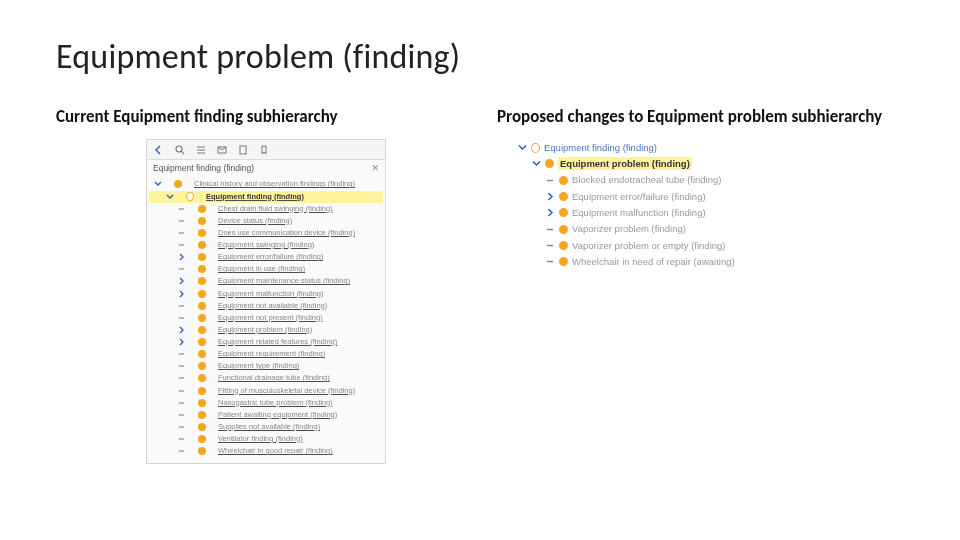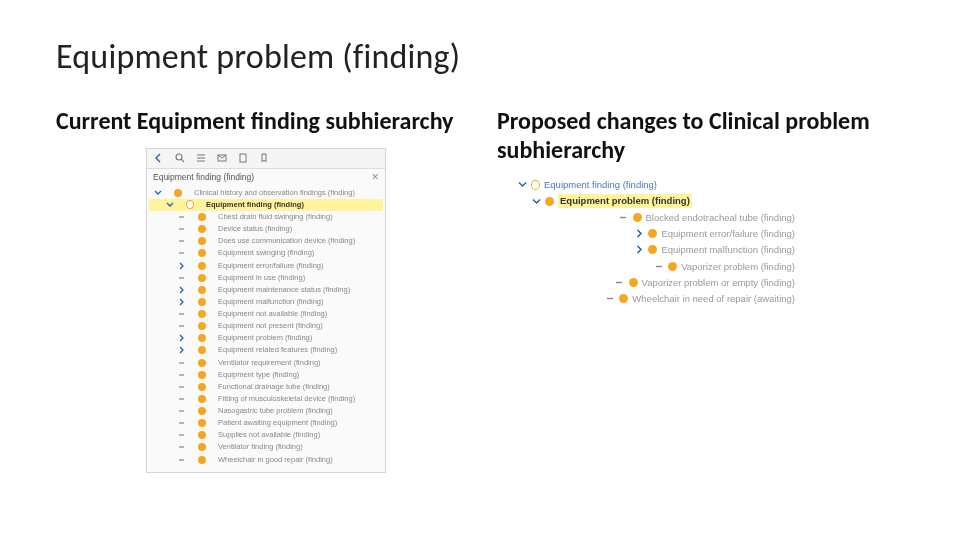--- a/index.html
+++ b/index.html
@@ -1,50 +1,50 @@
 <!DOCTYPE html>
 <html><head>
 <meta charset="utf-8">
 <style>
   * { box-sizing: border-box; margin: 0; padding: 0; }
   html, body { width: 960px; height: 540px; background: #fff; font-family: "Segoe UI", Calibri, Arial, sans-serif; color: #222; }
   .slide { width: 960px; height: 540px; position: relative; padding: 36px 56px 24px 56px; }
   .title { font-size: 34px; font-weight: 400; letter-spacing: 0.2px; color: #222; margin-bottom: 30px; }
   .cols { display: flex; gap: 34px; }
   .col { flex: 1; }
-  .col-title { font-size: 24px; font-weight: 600; color: #111; margin-bottom: 12px; line-height: 1.2; }
+  .col-title { font-size: 17px; font-weight: 600; color: #111; margin-bottom: 12px; line-height: 1.2; }
   
   .browser-left {
     width: 240px; margin-left: 90px;
     border: 1px solid #d5d5d5; background: #fafafa;
     font-family: Arial, sans-serif; color: #4a4a4a;
     font-size: 8px;
   }
   .toolbar { height: 20px; border-bottom: 1px solid #dcdcdc; display:flex; align-items:center; padding: 0 6px; gap:10px; background:#f5f5f5; }
   .toolbar .tb-icon { width:11px; height:11px; display:inline-flex; align-items:center; justify-content:center; color:#6a6a6a; }
   .panel-header { display:flex; align-items:center; justify-content:space-between; padding:3px 6px; font-size:8.5px; color:#555; }
   .panel-header .close { color:#888; font-size:9px; }
   .tree { padding: 2px 2px 6px 2px; }
-  .node { display:flex; align-items:center; gap:12px; padding:1px 2px; line-height:1.35; white-space:nowrap; overflow:hidden; }
+  .node { display:flex; align-items:center; gap:12px; padding:1px 2px; line-height:1.35; white-space:nowrap; overflow:hidden;text-decoration:underline; }
   .ind0 { padding-left: 4px; }
   .ind1 { padding-left: 16px; }
   .ind2 { padding-left: 28px; }
   .tw { width:9px; height:9px; display:inline-flex; align-items:center; justify-content:center; color:#2b5fb0; flex:0 0 9px; }
   .tw.leaf { color:#777; }
   .dot { width:8px; height:8px; border-radius:50%; background:#f5a623; flex:0 0 8px; }
   .dot.sel { border:1.5px solid #f5a623; background:#fff; width:9px; height:9px; }
   .label { overflow:hidden; text-overflow:ellipsis; color:#888; font-size:7.5px; }
   .node.selected { background:#fff49b; }
   .node.selected .label { color:#333; font-weight:600; }
   
   .browser-right { width: 280px; margin-left: 20px; font-family: Arial, sans-serif; font-size:10px; color:#444; }
   .rnode { display:flex; align-items:center; gap:4px; padding:1.5px 2px; line-height:1.4; }
   .rind0 { padding-left:0; }
   .rind1 { padding-left:14px; }
-  .rind2 { padding-left:28px;justify-content:flex-end; }
+  .rind2 { padding-left:28px; }
   .rtw { width:10px; height:10px; display:inline-flex; align-items:center; justify-content:center; color:#2b5fb0; flex:0 0 10px; }
   .rtw.leaf { color:#777; }
   .rdot { width:9px; height:9px; border-radius:50%; background:#f5a623; flex:0 0 9px; }
   .rdot.sel { border:1.5px solid #f5a623; background:#fff; width:10px; height:10px; }
   .rlabel { color:#999; font-size:9.5px; }
   .rnode.selected .rlabel { color:#333; background:#fff49b; padding:0 2px; font-weight:600; }
   .rtext { color:#4a77b8; font-size:9.5px; }
   svg { display:block; }
 </style>
 </head>
@@ -225,21 +225,21 @@
                 <span class="dot"></span>
                 <span class="label">Equipment related features (finding)</span>
               </div>
               <div class="node ind2">
                 <span class="tw leaf">
                   <svg width="8" height="8" viewBox="0 0 8 8">
                     <line x1="1" y1="4" x2="6" y2="4" stroke="#888" stroke-width="1.2"></line>
                   </svg>
                 </span>
                 <span class="dot"></span>
-                <span class="label">Ventilator requirement (finding)</span>
+                <span class="label">Equipment requirement (finding)</span>
               </div>
               <div class="node ind2">
                 <span class="tw leaf">
                   <svg width="8" height="8" viewBox="0 0 8 8">
                     <line x1="1" y1="4" x2="6" y2="4" stroke="#888" stroke-width="1.2"></line>
                   </svg>
                 </span>
                 <span class="dot"></span>
                 <span class="label">Equipment type (finding)</span>
               </div>
@@ -305,21 +305,21 @@
                 </span>
                 <span class="dot"></span>
                 <span class="label">Wheelchair in good repair (finding)</span>
               </div>
             </div>
         </div>
       </div>
     </div>
 
     <div class="col">
-      <div class="col-title">Proposed changes to Clinical problem subhierarchy</div>
+      <div class="col-title">Proposed changes to Equipment problem subhierarchy</div>
       <div class="browser-right">
         <div class="rnode rind0">
           <span class="rtw">
               <svg width="9" height="9" viewBox="0 0 9 9">
                 <path d="M1 2.5l3.5 3.5L8 2.5" stroke="#2b5fb0" stroke-width="1.5" fill="none"></path>
               </svg>
             </span>
           <span class="rdot sel"></span>
           <span class="rtext">Equipment finding (finding)</span>
         </div>

